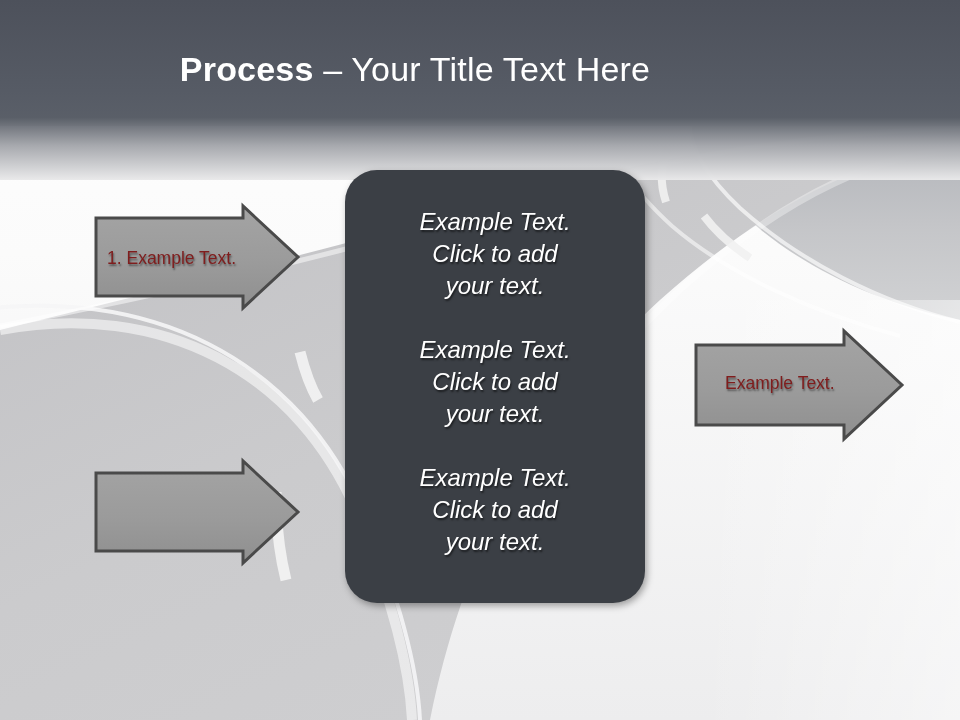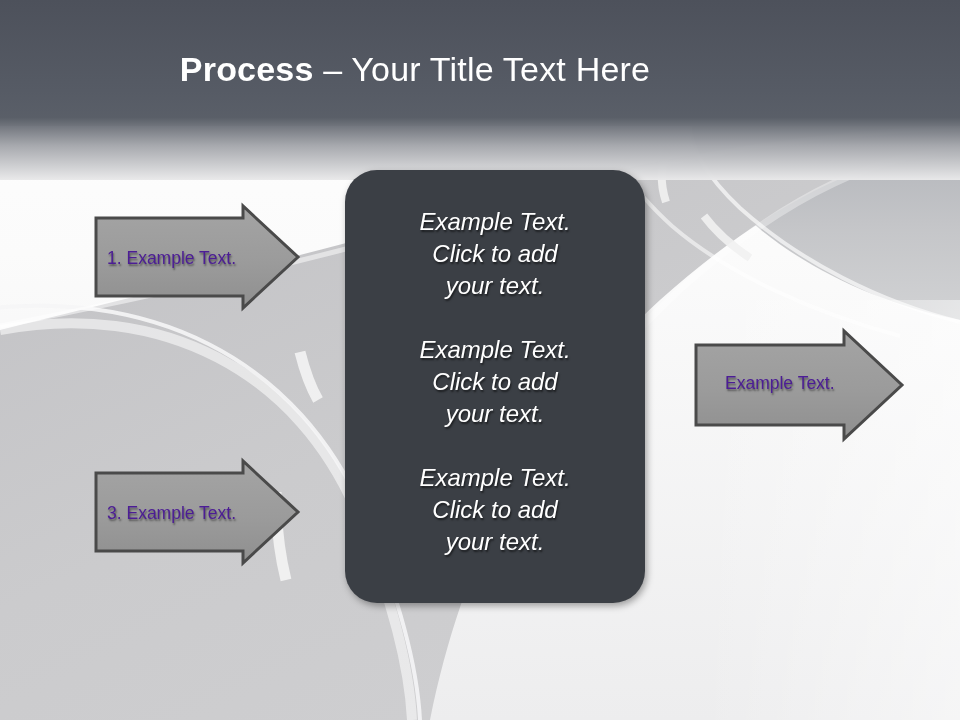--- a/index.html
+++ b/index.html
@@ -77,21 +77,21 @@
   }
   .panel-para:last-child { margin-bottom: 0; }
 
   
   .arrow {
     position: absolute;
   }
   .arrow svg { display: block; overflow: visible; }
   .arrow-label {
     position: absolute;
-    color: #4c1d95;
+    color: #7f1d1d;
     font-size: 17.5px;
     line-height: 22px;
     white-space: nowrap;
     text-shadow: 1px 2px 2px rgba(0,0,0,0.45);
     pointer-events: none;
   }
 
   #arrow-1 { left: 93px; top: 203px; }
   #arrow-2 { left: 93px; top: 328px; }
   #arrow-3 { left: 93px; top: 458px; }
@@ -198,21 +198,20 @@
     <svg width="208" height="108" viewBox="0 0 208 108" aria-hidden="true">
       <defs>
         <linearGradient id="aF3" x1="0" y1="0" x2="0" y2="1">
           <stop offset="0%" stop-color="#a4a4a4"></stop>
           <stop offset="55%" stop-color="#9b9b9b"></stop>
           <stop offset="100%" stop-color="#8f8f8f"></stop>
         </linearGradient>
       </defs>
       <path d="M 3,15 L 150,15 L 150,3 L 205,54 L 150,105 L 150,93 L 3,93 Z" fill="url(#aF3)" stroke="#4a4a4a" stroke-width="3" stroke-linejoin="miter"></path>
     </svg>
-    <span class="arrow-label">3. Example Text.</span>
   </div>
 
   <div class="center-panel">
     <p class="panel-para">Example Text.
 Click  to add
 your text.</p>
     <p class="panel-para">Example Text.
 Click  to add
 your text.</p>
     <p class="panel-para">Example Text.

